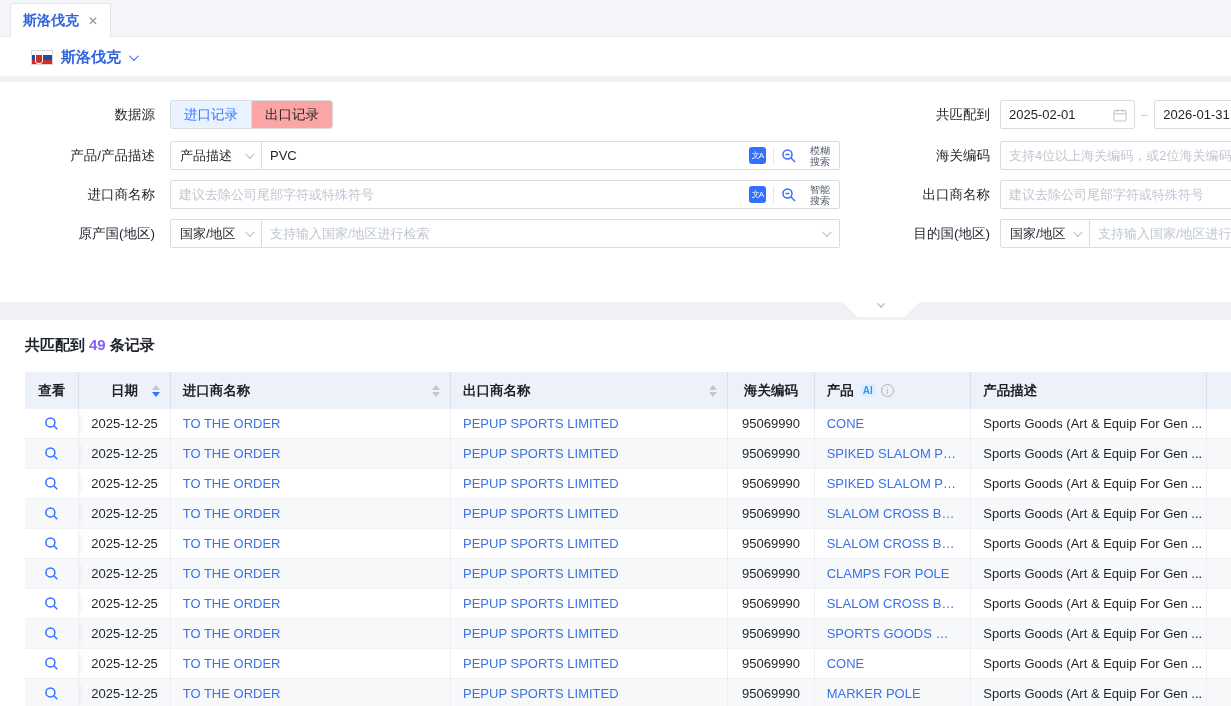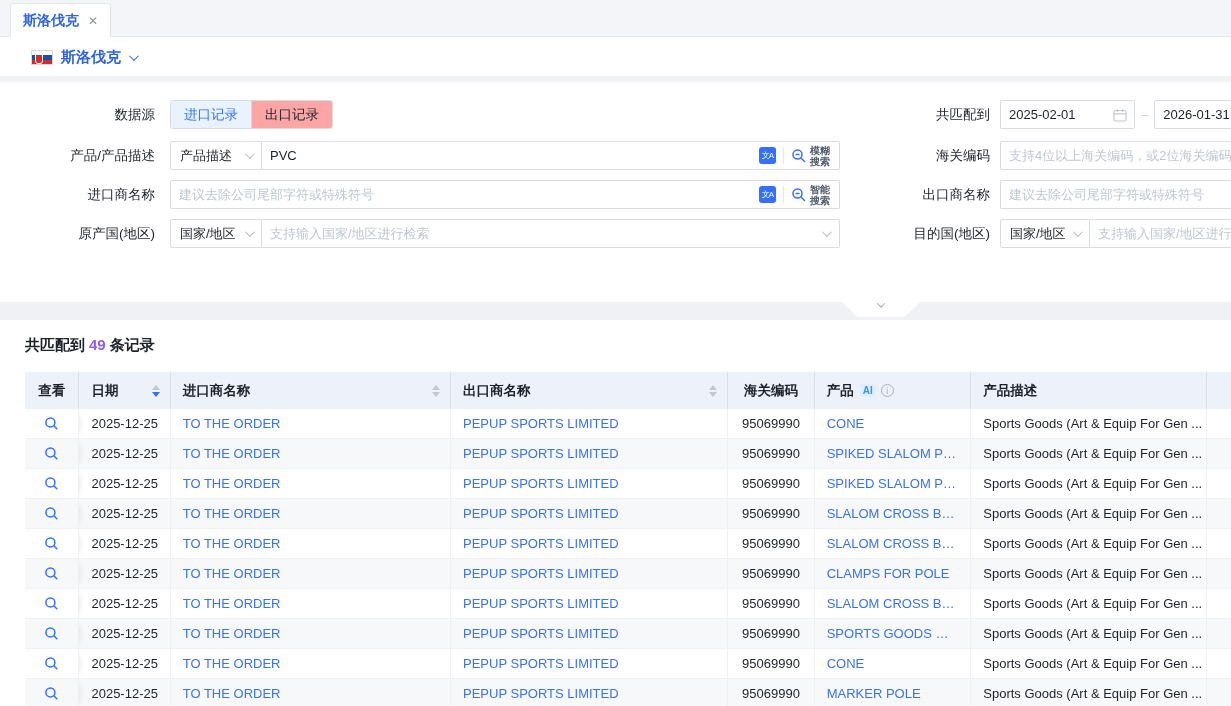--- a/index.html
+++ b/index.html
@@ -56,21 +56,21 @@
     font-family:inherit; color:#1d2129; background:transparent; min-width:0; }
   .ibox input::placeholder { color:#bfc6d1; }
   .sel { height:29px; border:1px solid #d9dce3; border-radius:2px 0 0 2px; background:#fff;
     display:flex; align-items:center; justify-content:space-between; padding:0 9px; font-size:13px; flex:none; cursor:pointer; }
   .sel + .ibox { border-left:none; border-radius:0 2px 2px 0; }
 
   .icon-group { display:flex; align-items:center; gap:7px; padding-right:7px; flex:none; }
   .trans-icon { width:17px; height:17px; border-radius:3px; background:#3370ff; color:#fff;
     font-size:8px; line-height:17px; text-align:center; letter-spacing:-1px; cursor:pointer; }
   .vdiv { width:1px; height:17px; background:#e5e6eb; }
-  .search-btn { display:flex; align-items:center; gap:3px; cursor:pointer;font-weight:bold; }
+  .search-btn { display:flex; align-items:center; gap:13px; cursor:pointer; }
   .search-label { font-size:10px; line-height:1.1; color:#4e5969; width:22px; }
 
   .cal-icon { width:14px; height:14px; flex:none; margin-right:7px; color:#c3c8d2; cursor:pointer; }
   .dash { color:#c3c8d2; margin:0 6px; font-size:13px; }
 
   
   .check-row { display:flex; align-items:center; gap:14px; margin-left:28px; margin-top:19px; }
   .check-item { display:flex; align-items:center; gap:7px; cursor:pointer; }
   .cbox { width:15px; height:15px; border-radius:2px; border:1px solid #d4d8e0; background:#f6f7f9; position:relative; flex:none; }
   .cbox.checked { background:#3370ff; border-color:#3370ff; }
@@ -90,21 +90,21 @@
   .results-title .cnt { color:#8b5cf6; margin:0 4px; }
 
   .table { position:absolute; top:52px; left:25px; right:0; bottom:0; font-size:13px; overflow:hidden; }
   .thead { display:flex; height:37px; background:#edf1f9; font-weight:700; font-size:13.5px; }
   .th { display:flex; align-items:center; padding:0 12px; border-right:1px solid #dadfeb; position:relative; }
   .trow { display:flex; height:30px; border-bottom:1px solid #f0f1f4; background:#fff; }
   .trow.alt { background:#f7f8fa; }
   .td { display:flex; align-items:center; padding:0 12px; border-right:1px solid #eef0f4; overflow:hidden; white-space:nowrap; }
 
   .c-view { width:55px; justify-content:center; padding:0; }
-  .c-date { width:92px; }
+  .c-date { width:92px;justify-content:center; }
   .c-imp  { width:283px; }
   .c-exp  { width:280px; }
   .c-hs   { width:87px; justify-content:center; }
   .c-prod { width:158px; }
   .c-desc { width:238px; }
   .c-extra{ flex:1; border-right:none; }
   .td.c-view { box-shadow:6px 0 6px -6px rgba(0,0,0,.12); }
 
   .link { color:#3a72e8; cursor:pointer; overflow:hidden; text-overflow:ellipsis; white-space:nowrap; }
 

